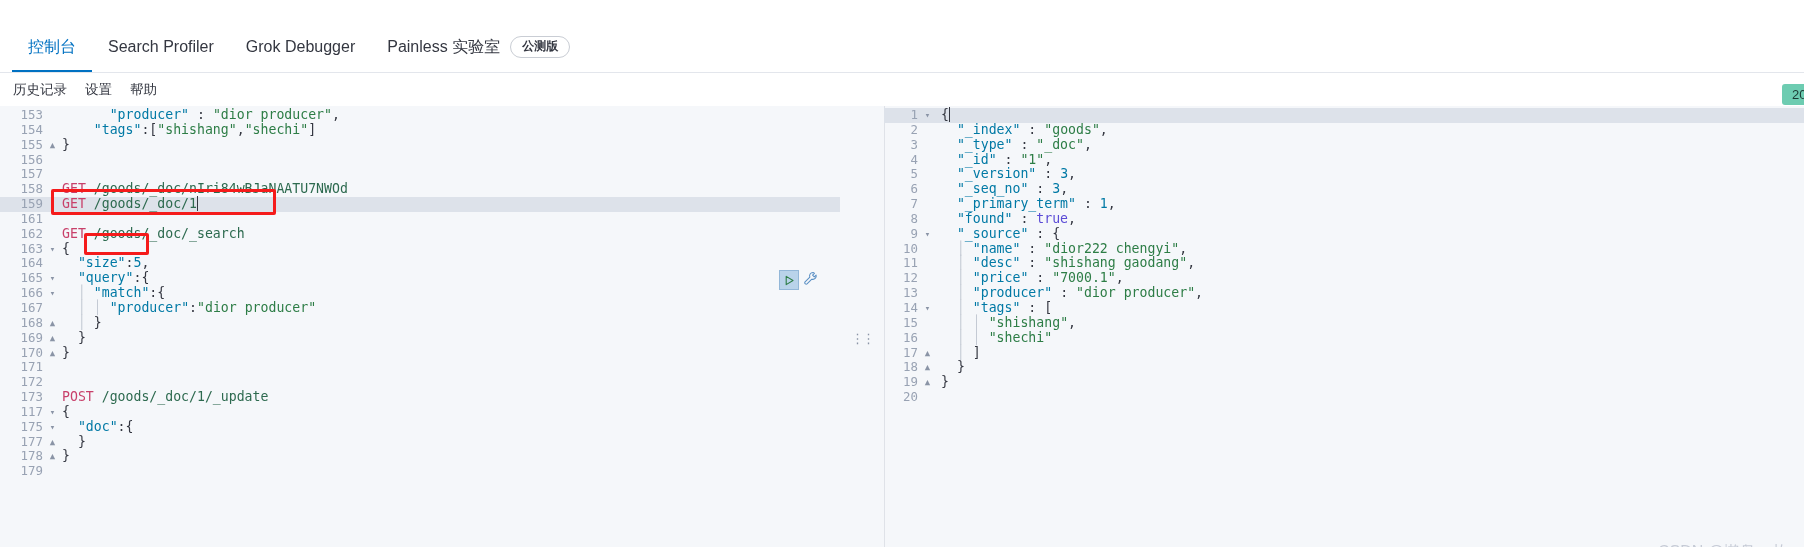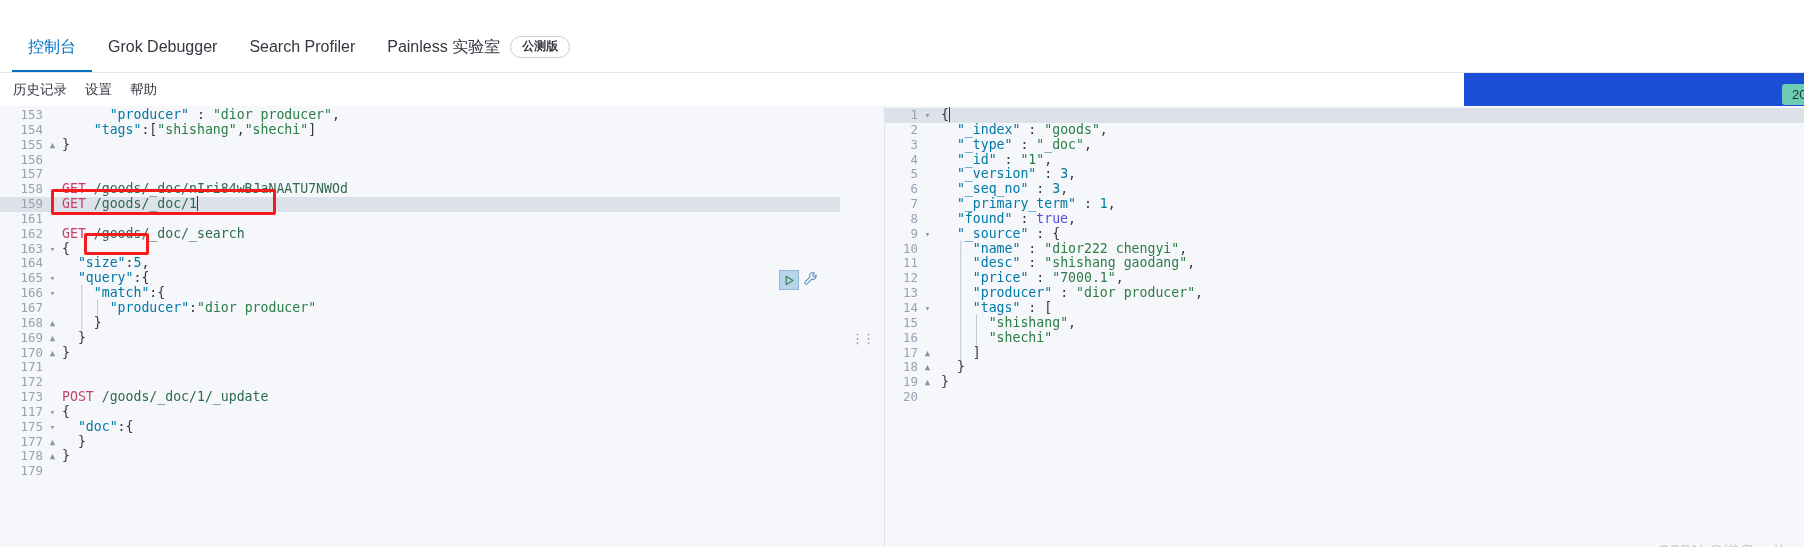--- a/index.html
+++ b/index.html
@@ -64,21 +64,21 @@
     border: 1px solid #c9cdd4;
     border-radius: 11px;
     background: #ffffff;
     line-height: 1.1;
   }
 
   
   .submenu {
     position: absolute;
     top: 49px; left: 0;
-    width: 1464px;
+    width: 1804px;
     height: 33px;
     background: #ffffff;
     display: flex;
     align-items: center;
     padding-left: 13px;
     box-sizing: border-box;
   }
   .submenu-item {
     font-size: 13.5px;
     color: #343741;
@@ -274,24 +274,24 @@
 </head>
 <body>
 
 <div class="app">
 
   <div class="tabbar">
     <div class="tab active">
       <span>控制台</span>
     </div>
     <div class="tab">
+      <span>Search Profiler</span>
+    </div>
+    <div class="tab">
       <span>Grok Debugger</span>
-    </div>
-    <div class="tab">
-      <span>Search Profiler</span>
     </div>
     <div class="tab">
       <span>Painless 实验室</span>
       <span class="beta-badge">公测版</span>
     </div>
   </div>
 
   <div class="submenu">
     <span class="submenu-item">历史记录</span>
     <span class="submenu-item">设置</span>

